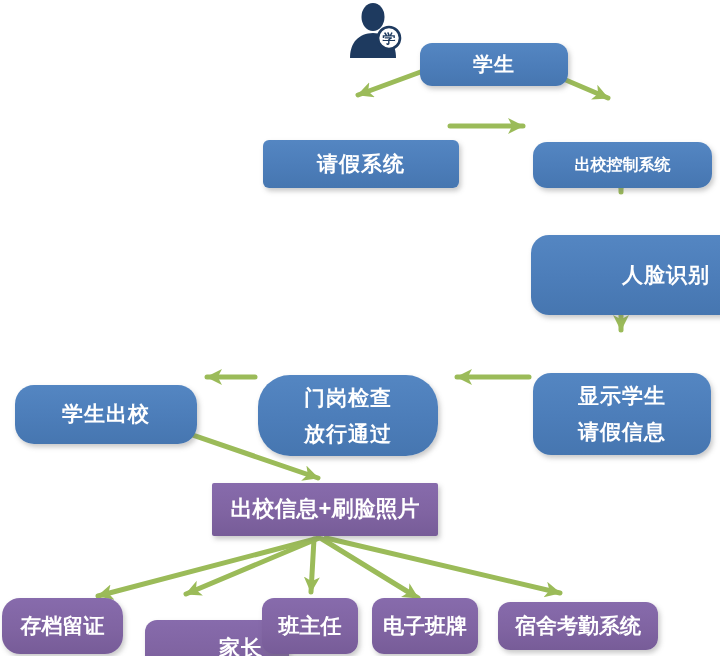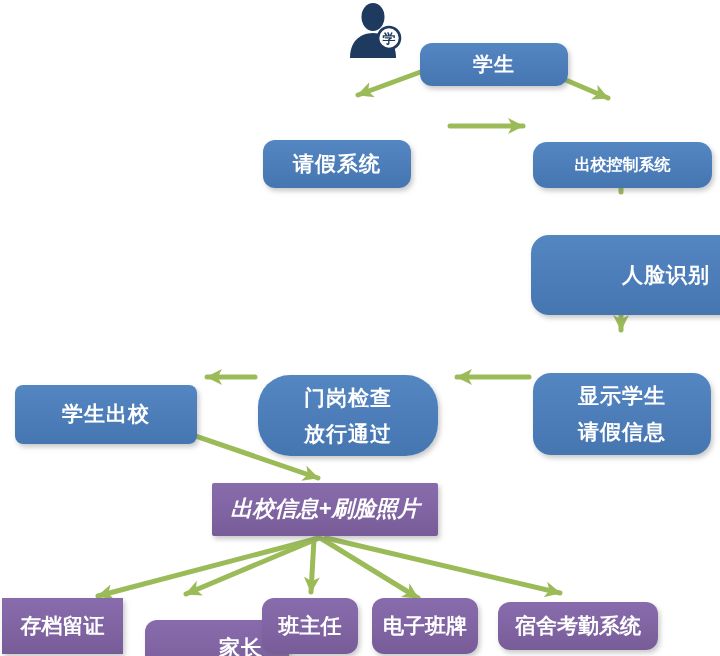--- a/index.html
+++ b/index.html
@@ -56,21 +56,21 @@
       <path d="M4,57 C4,41 13,32.5 27,32 C41,32.5 50,41 50,57 Z" fill="#1e3a5f"></path>
       <circle cx="43" cy="37" r="11" fill="#ffffff" stroke="#1e3a5f" stroke-width="2.6"></circle>
       <text x="43" y="42" text-anchor="middle" font-size="13" font-weight="bold" fill="#1e3a5f" font-family="Liberation Sans, DejaVu Sans, sans-serif">学</text>
     </svg>
   </div>
 
   <div class="node blue" style="left:420px;top:5px;width:148px;height:43px;border-radius:12px;font-size:20px;">
     <span>学生</span>
   </div>
 
-  <div class="node blue" style="left:263px;top:102px;width:148px;height:48px;border-radius:12px;font-size:21px;">
+  <div class="node blue" style="left:263px;top:102px;width:196px;height:48px;border-radius:6px;font-size:21px;">
     <span>请假系统</span>
   </div>
 
   <div class="node blue" style="left:533px;top:104px;width:179px;height:46px;border-radius:14px;font-size:16px;letter-spacing:0;">
     <span>出校控制系统</span>
   </div>
 
   <div class="node blue" style="left:531px;top:197px;width:180px;height:80px;border-radius:18px;font-size:21px;padding-left:45px;">
     <span>人脸识别</span>
   </div>
@@ -78,29 +78,29 @@
   <div class="node blue" style="left:533px;top:335px;width:178px;height:82px;border-radius:18px;font-size:21px;line-height:1.7;">
     <span>显示学生</span>
     <span>请假信息</span>
   </div>
 
   <div class="node blue" style="left:258px;top:337px;width:180px;height:81px;border-radius:32px;font-size:21px;line-height:1.7;">
     <span>门岗检查</span>
     <span>放行通过</span>
   </div>
 
-  <div class="node blue" style="left:15px;top:347px;width:182px;height:59px;border-radius:8px;font-size:21px;">
+  <div class="node blue" style="left:15px;top:347px;width:182px;height:59px;border-radius:19px;font-size:21px;">
     <span>学生出校</span>
   </div>
 
-  <div class="node purple" style="left:212px;top:483px;width:226px;height:53px;border-radius:2px;font-size:22px;letter-spacing:0;font-style:italic;">
+  <div class="node purple" style="left:212px;top:483px;width:226px;height:53px;border-radius:2px;font-size:22px;letter-spacing:0;">
     <span>出校信息+刷脸照片</span>
   </div>
 
-  <div class="node purple" style="left:2px;top:598px;width:121px;height:56px;border-radius:0;font-size:21px;letter-spacing:0;">
+  <div class="node purple" style="left:2px;top:598px;width:121px;height:56px;border-radius:18px;font-size:21px;letter-spacing:0;">
     <span>存档留证</span>
   </div>
 
   <div class="node purple" style="left:145px;top:620px;width:96px;height:56px;border-radius:12px;font-size:21px;padding-left:48px;">
     <span>家长</span>
   </div>
 
   <div class="node purple" style="left:262px;top:598px;width:96px;height:56px;border-radius:12px;font-size:21px;letter-spacing:0;">
     <span>班主任</span>
   </div>

